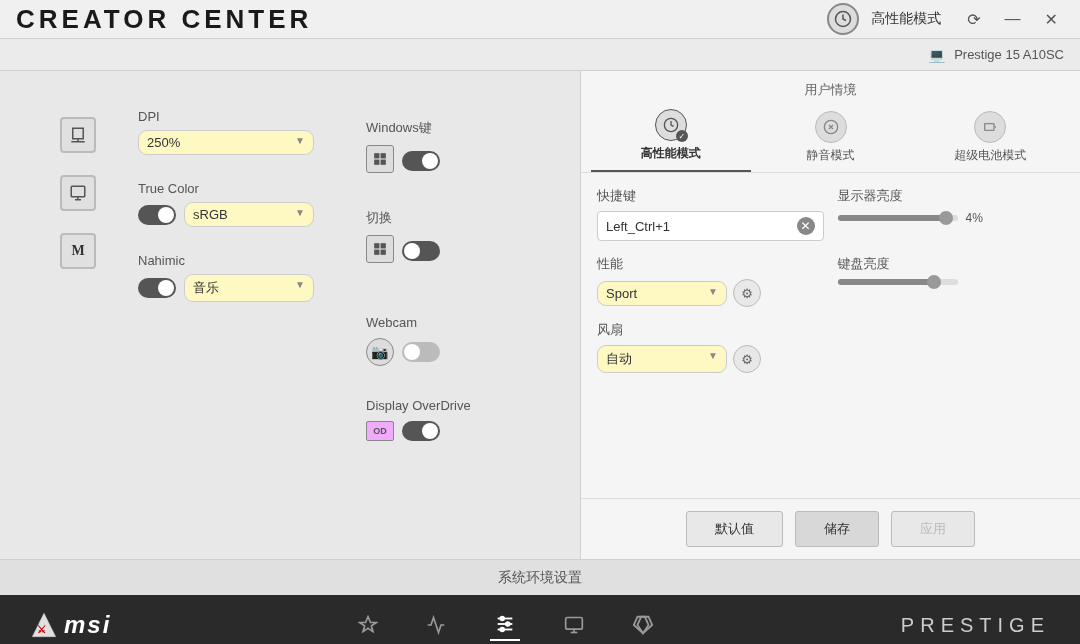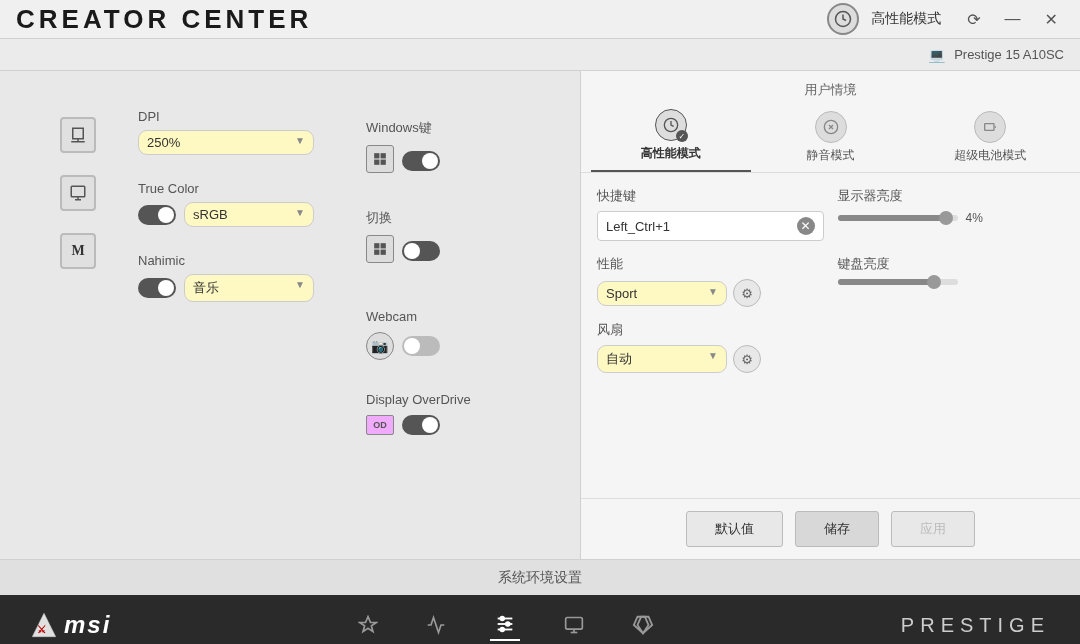--- a/index.html
+++ b/index.html
@@ -613,21 +613,21 @@
                   <rect x="2" y="13" width="9" height="9"></rect>
                     <rect x="13" y="13" width="9" height="9"></rect>
                 </svg>
               </div>
               <div class="toggle" style="background:#555;">
                 <span style="font-size:8px;color:#fff;position:absolute;left:3px;top:4px;font-weight:bold;">FN</span>
               </div>
             </div>
           </div>
 
-          <div class="right-item" style="margin-top:16px;">
+          <div class="right-item" style="margin-top:22px;">
             <span class="setting-label">Webcam</span>
             <div class="toggle-row">
               <div class="webcam-icon">📷</div>
               <div class="toggle"></div>
             </div>
           </div>
 
           <div class="right-item" style="margin-top:6px;">
             <span class="setting-label">Display OverDrive</span>
             <div class="toggle-row">

